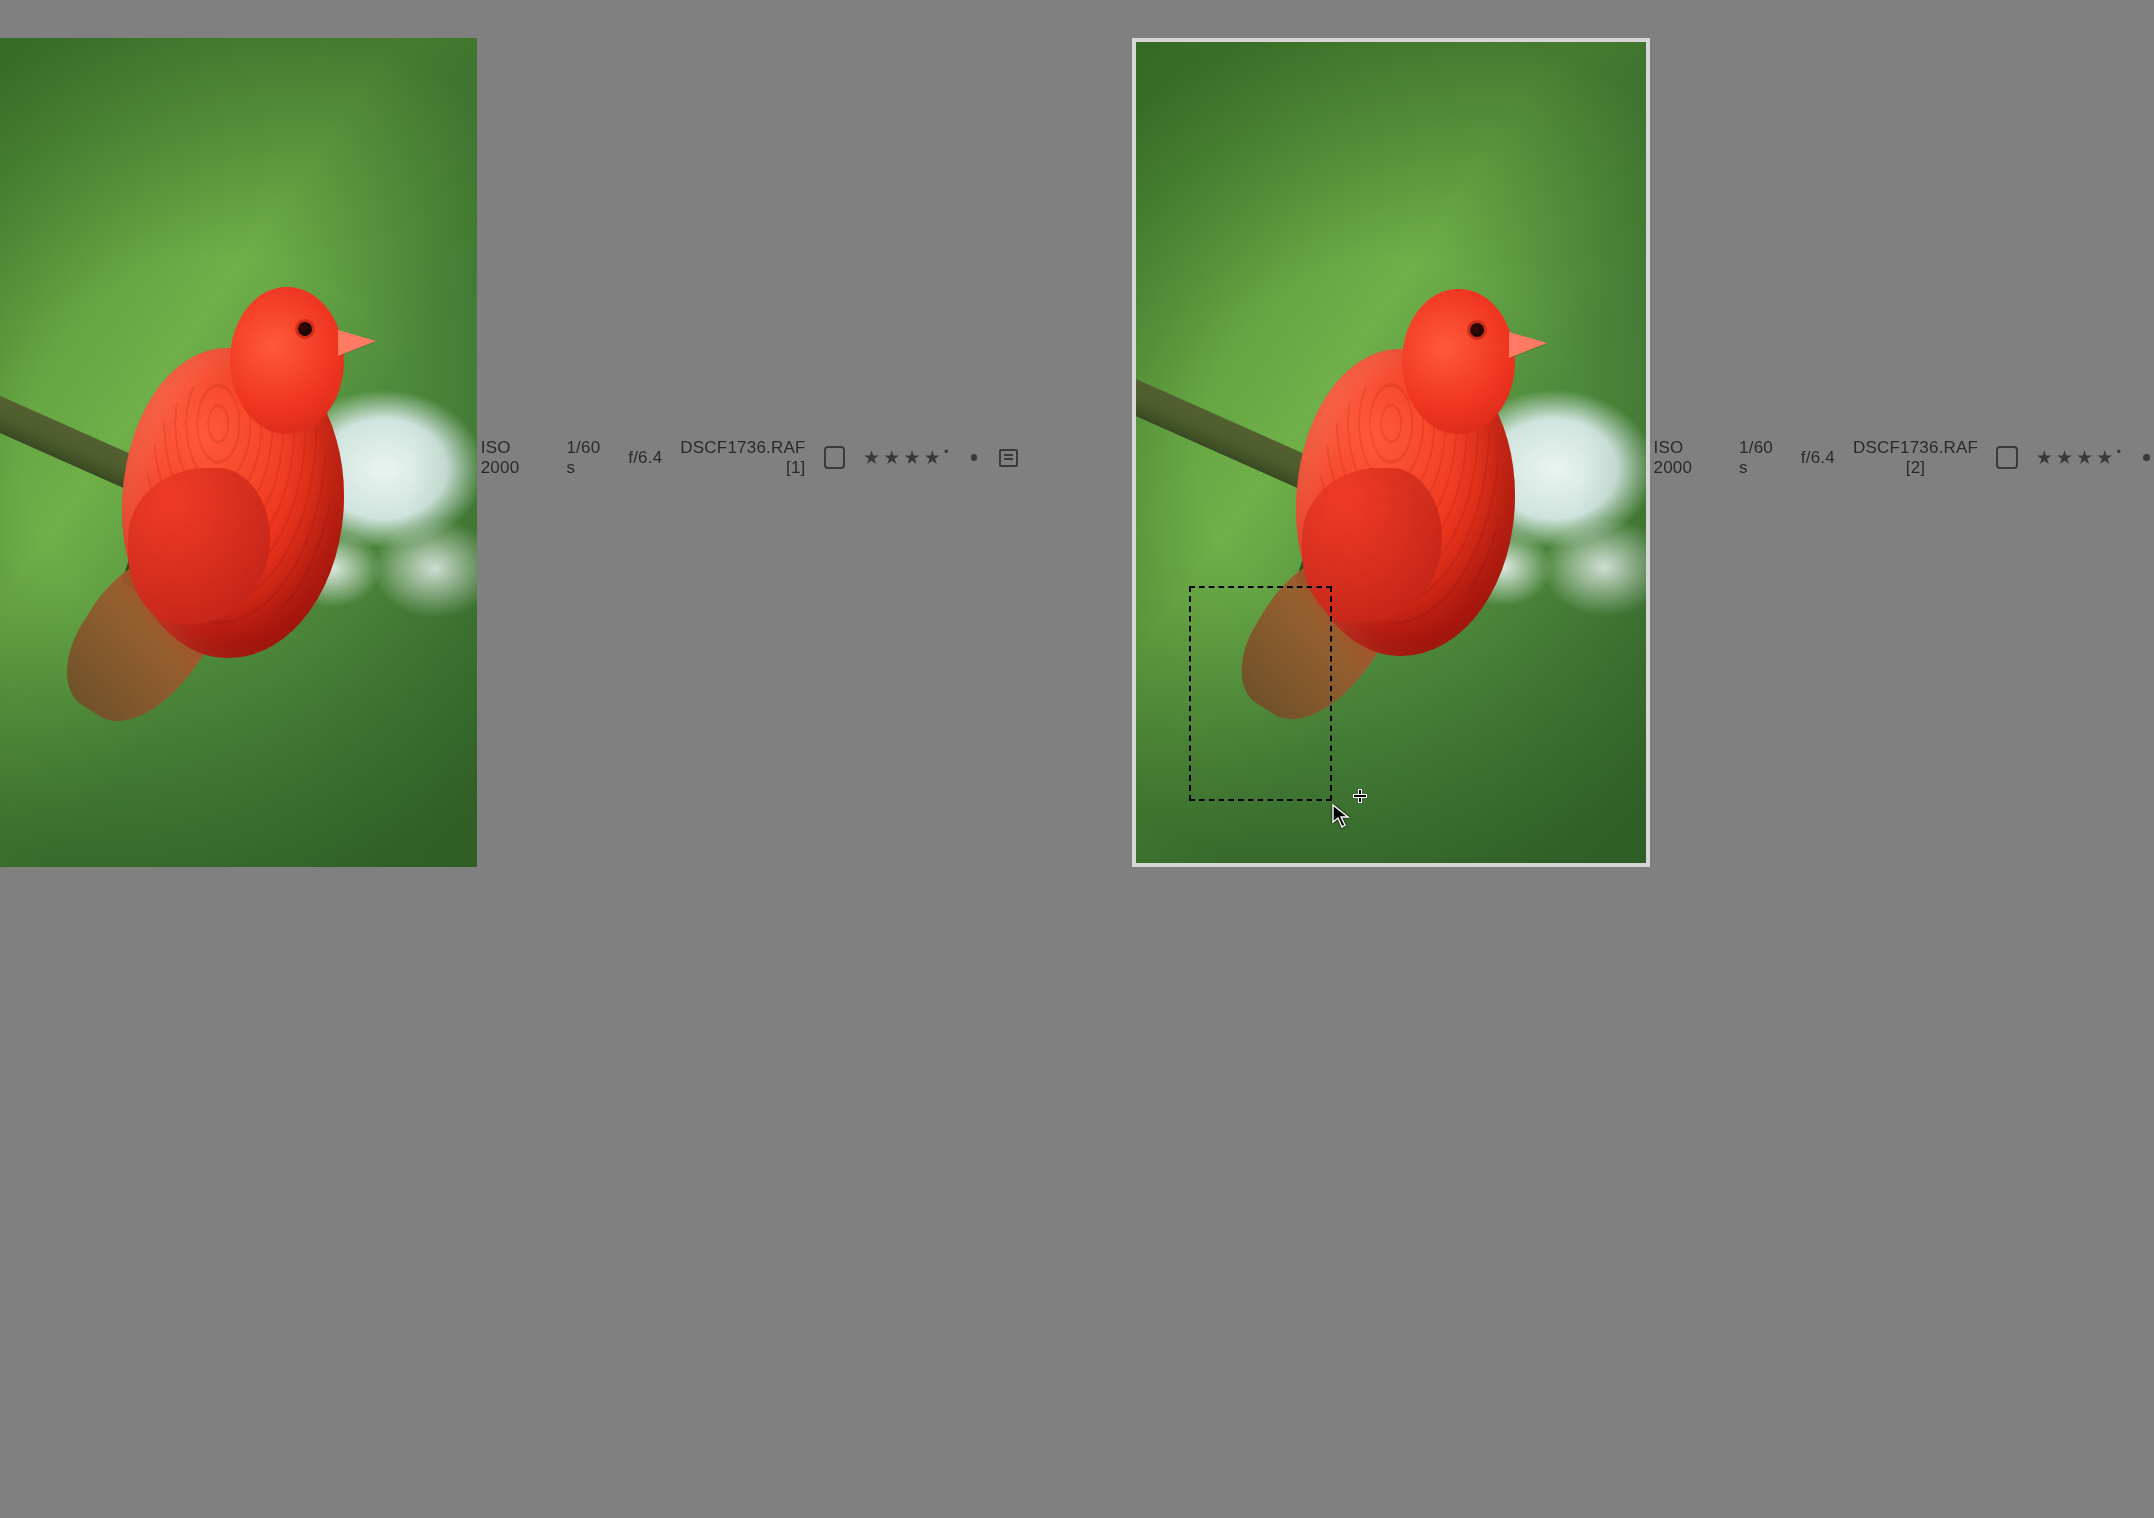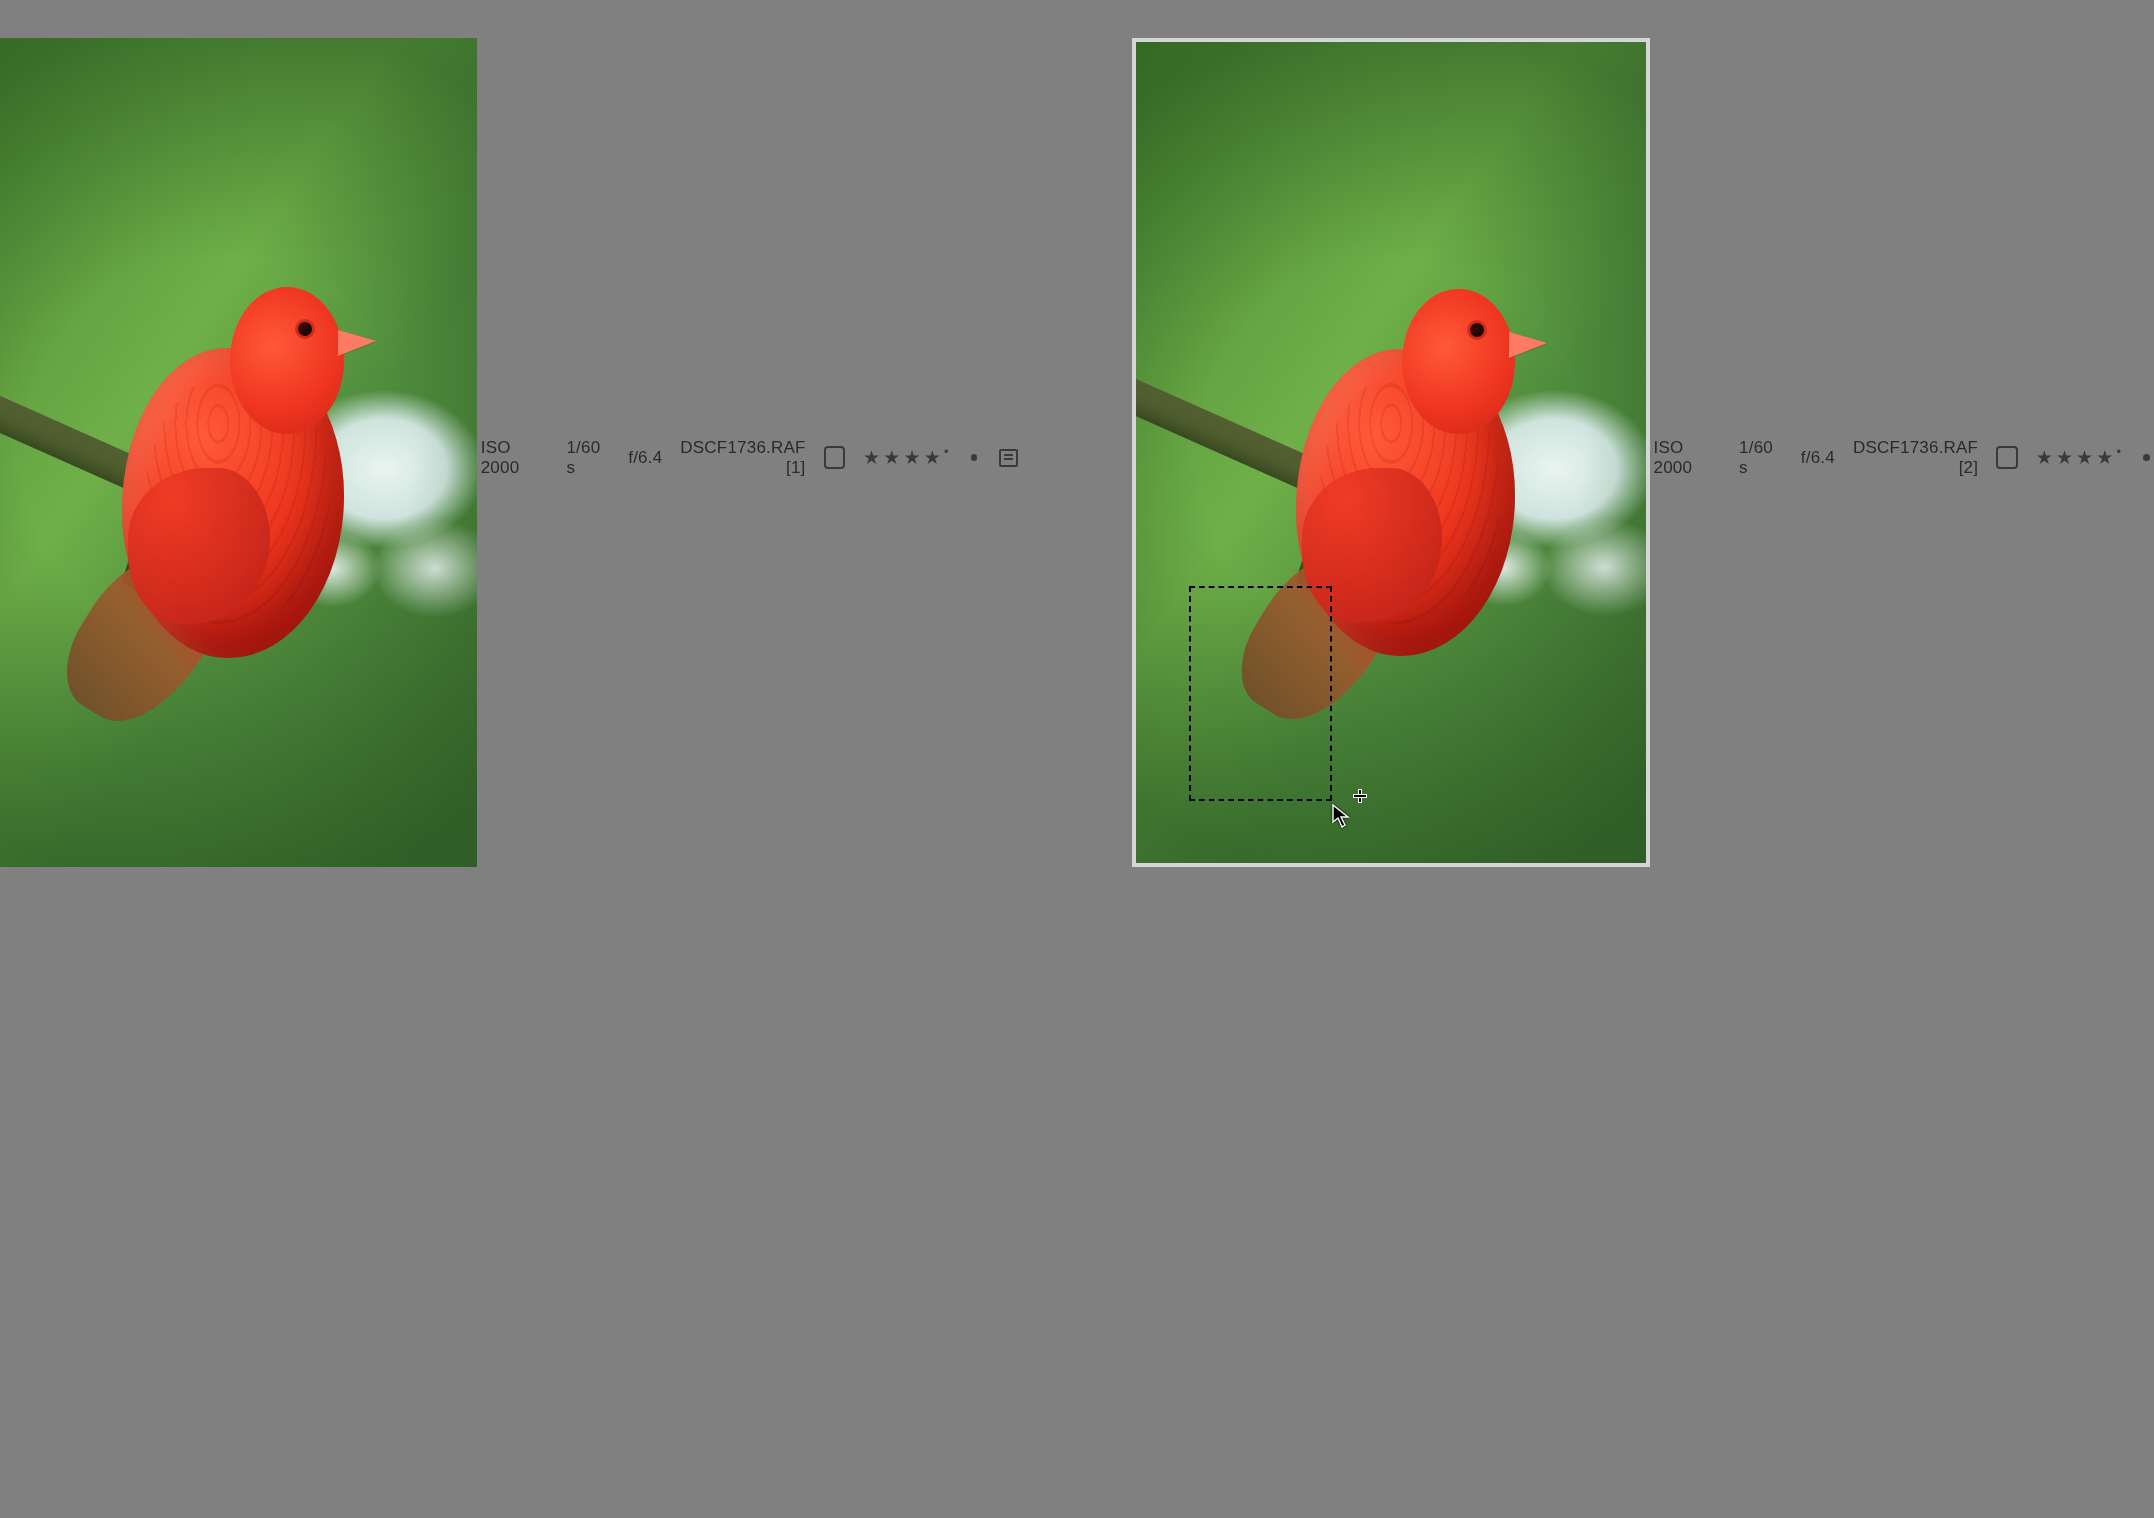--- a/index.html
+++ b/index.html
@@ -124,21 +124,21 @@
             <path d="M1 1 L1 18 L6 14 L10 23 L13 21 L9 13 L16 13 Z" fill="#000" stroke="#fff" stroke-width="1.4"></path>
           </svg>
         <span class="plus"></span>
       </div>
     </div>
   </div>
   <div class="meta">
     <span>ISO 2000</span>
     <span>1/60 s</span>
     <span>f/6.4</span>
-    <span class="grow" style="text-align:right;">DSCF1736.RAF [2]</span>
+    <span class="grow" style="text-align:center;">DSCF1736.RAF [2]</span>
     <span class="flag"></span>
     <span class="stars">
         <span>★</span>
         <span>★</span>
         <span>★</span>
         <span>★</span>
         <span style="font-size: 13px; transform: translateY(-3px);">•</span>
       </span>
     <span class="dot"></span>
     <span class="label-icon"></span>

